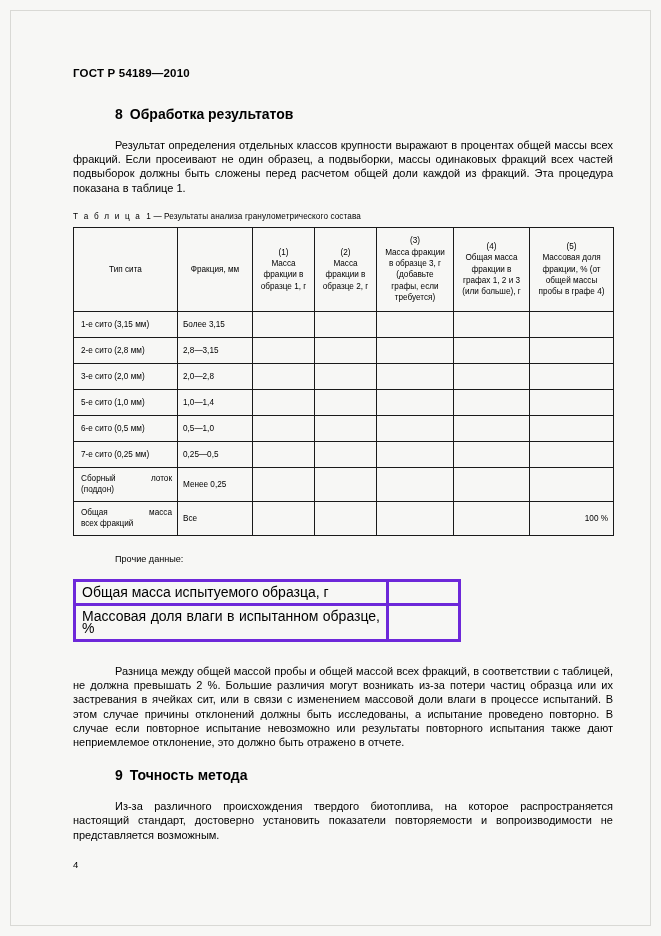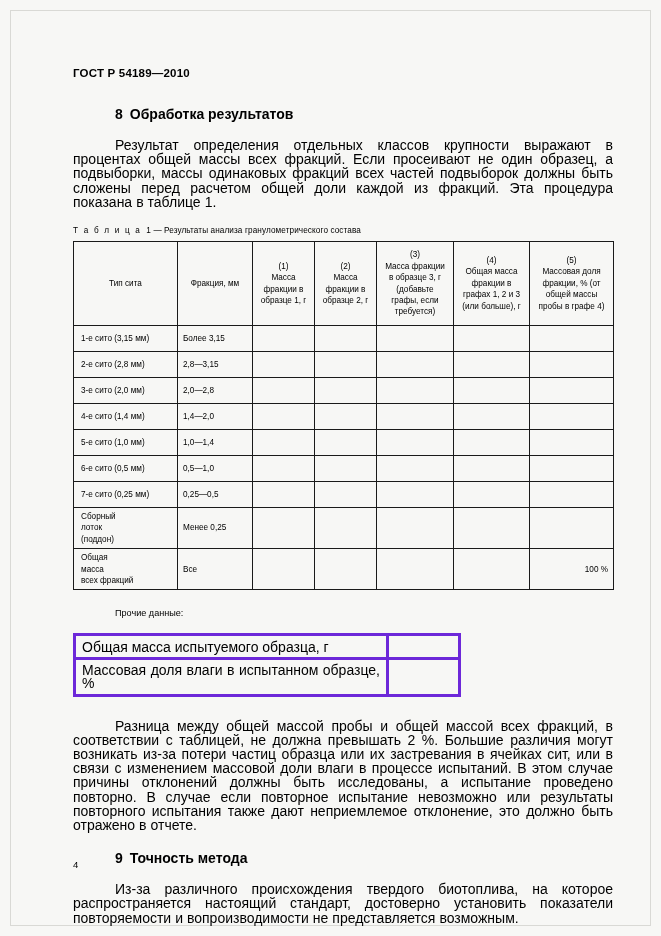--- a/index.html
+++ b/index.html
@@ -48,21 +48,21 @@
     font-size: 14px;
     font-weight: bold;
     margin: 0 0 16px 0;
     padding-left: 42px;
   }
   h2.section .num {
     margin-right: 7px;
   }
 
   p.body {
-    font-size: 14px;
+    font-size: 11px;
     line-height: 14.2px;
     text-align: justify;
     margin: 0;
     text-indent: 42px;
     word-spacing: 0.1px;
   }
 
   .caption {
     font-size: 8.2px;
     margin: 17px 0 6px 0;
@@ -107,21 +107,20 @@
     text-align: right;
   }
   td.col4 {
     border-top-color: #8a8a8a;
     border-bottom-color: #8a8a8a;
   }
   th.col4 { }
   .justify-cell {
     display: flex;
     justify-content: space-between;
-    flex-direction: column;
   }
   .two-line-cell {
     text-align: left;
   }
 
   .subhead {
     font-size: 9.1px;
     margin: 18px 0 15px 0;
     padding-left: 42px;
   }
@@ -238,29 +237,20 @@
           <tr>
             <td class="c-sieve">3-е сито (2,0 мм)</td>
             <td class="c-frac">2,0—2,8</td>
             <td class="c-blank"></td>
             <td class="c-blank"></td>
             <td class="c-blank"></td>
             <td class="c-blank col4"></td>
             <td class="c-blank c-pct"></td>
           </tr>
           <tr>
-            <td class="c-sieve">4-е сито (1,4 мм)</td>
-            <td class="c-frac">1,4—2,0</td>
-            <td class="c-blank"></td>
-            <td class="c-blank"></td>
-            <td class="c-blank"></td>
-            <td class="c-blank col4"></td>
-            <td class="c-blank c-pct"></td>
-          </tr>
-          <tr>
             <td class="c-sieve">5-е сито (1,0 мм)</td>
             <td class="c-frac">1,0—1,4</td>
             <td class="c-blank"></td>
             <td class="c-blank"></td>
             <td class="c-blank"></td>
             <td class="c-blank col4"></td>
             <td class="c-blank c-pct"></td>
           </tr>
           <tr>
             <td class="c-sieve">6-е сито (0,5 мм)</td>

